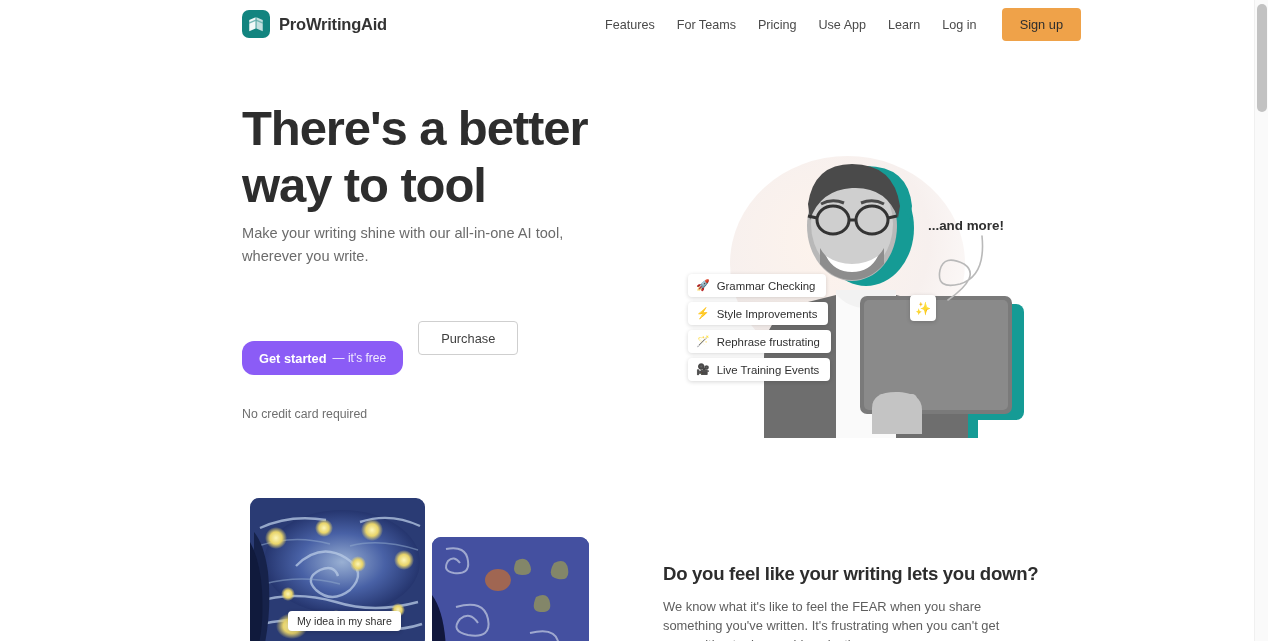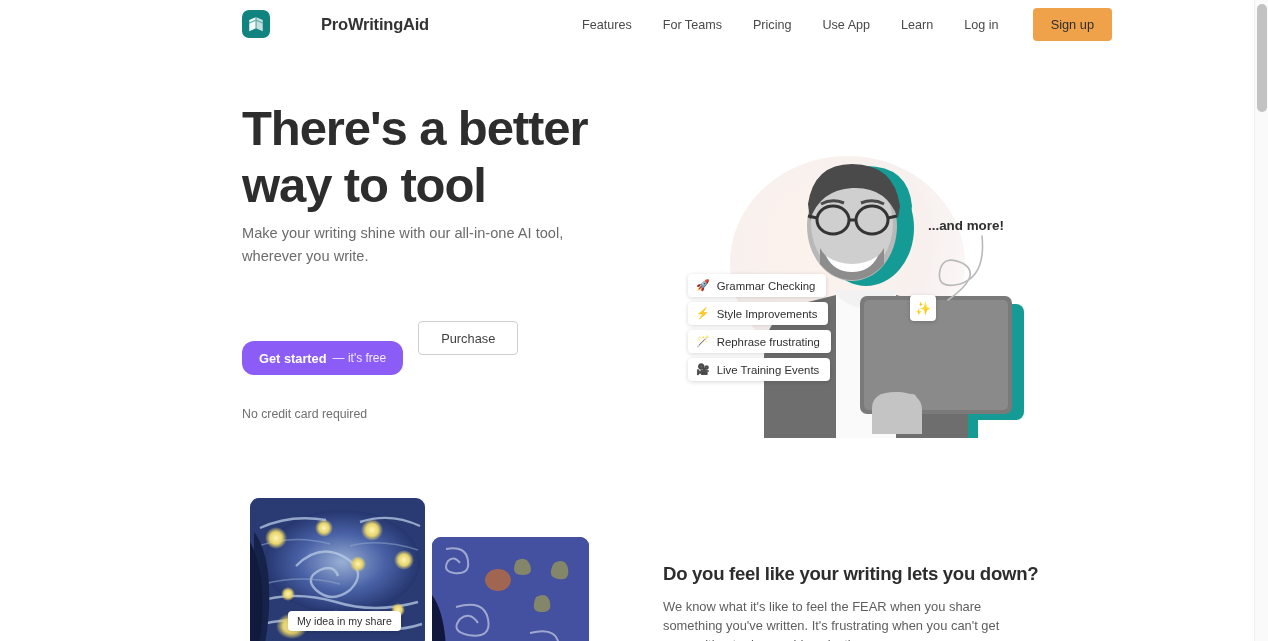--- a/index.html
+++ b/index.html
@@ -74,30 +74,29 @@
     align-items: center;
     justify-content: center;
     flex: none;
   }
   .brand-name {
     font-size: 16.5px;
     font-weight: bold;
     color: #333333;
     letter-spacing: -0.2px;
     white-space: nowrap;
-    margin-left: 42px;
   }
 
   .nav {
     position: absolute;
-    left: 571px;
+    left: 594px;
     top: 8px;
     display: flex;
     align-items: center;
-    gap: 9px;
+    gap: 0px;
   }
   .nav-link {
     font-size: 12.6px;
     color: #4a4a4a;
     padding: 8px 11px;
     text-decoration: none;
     white-space: nowrap;
     cursor: pointer;
   }
 

